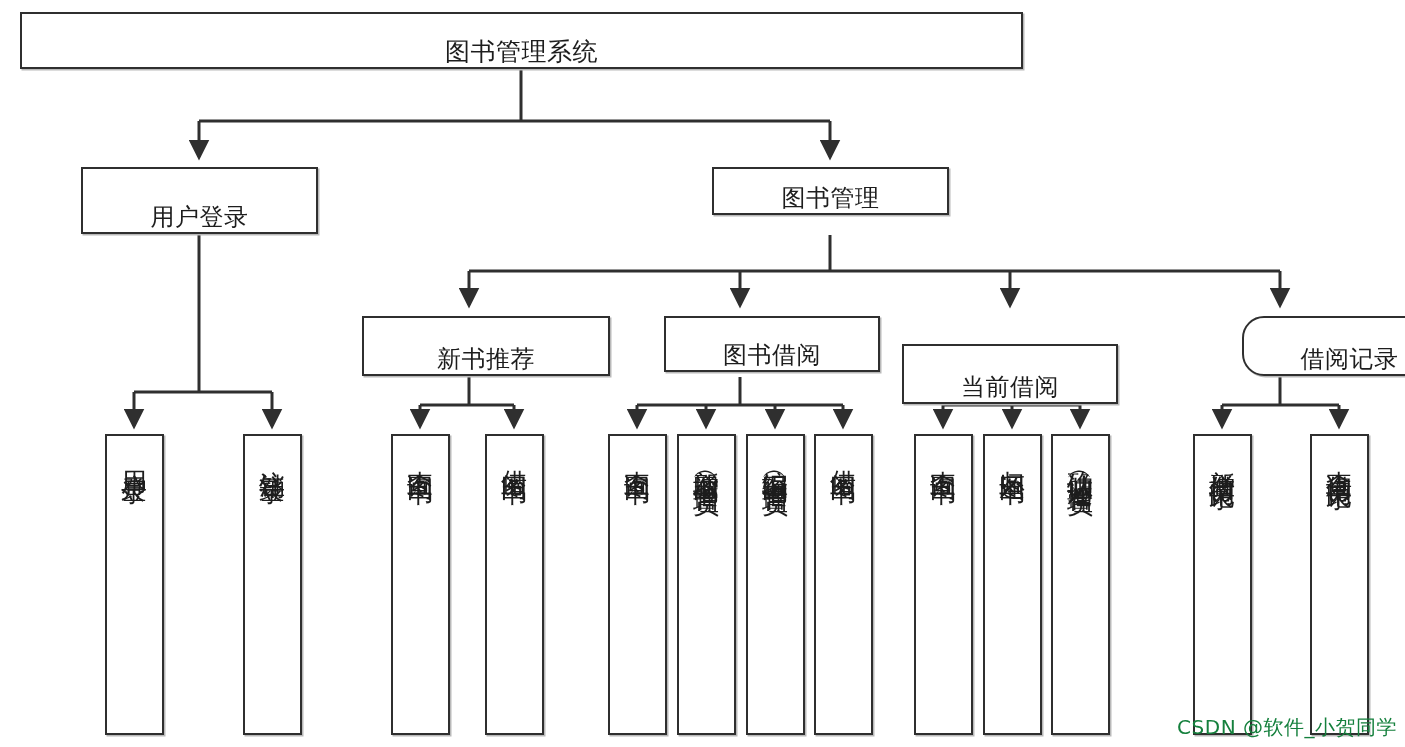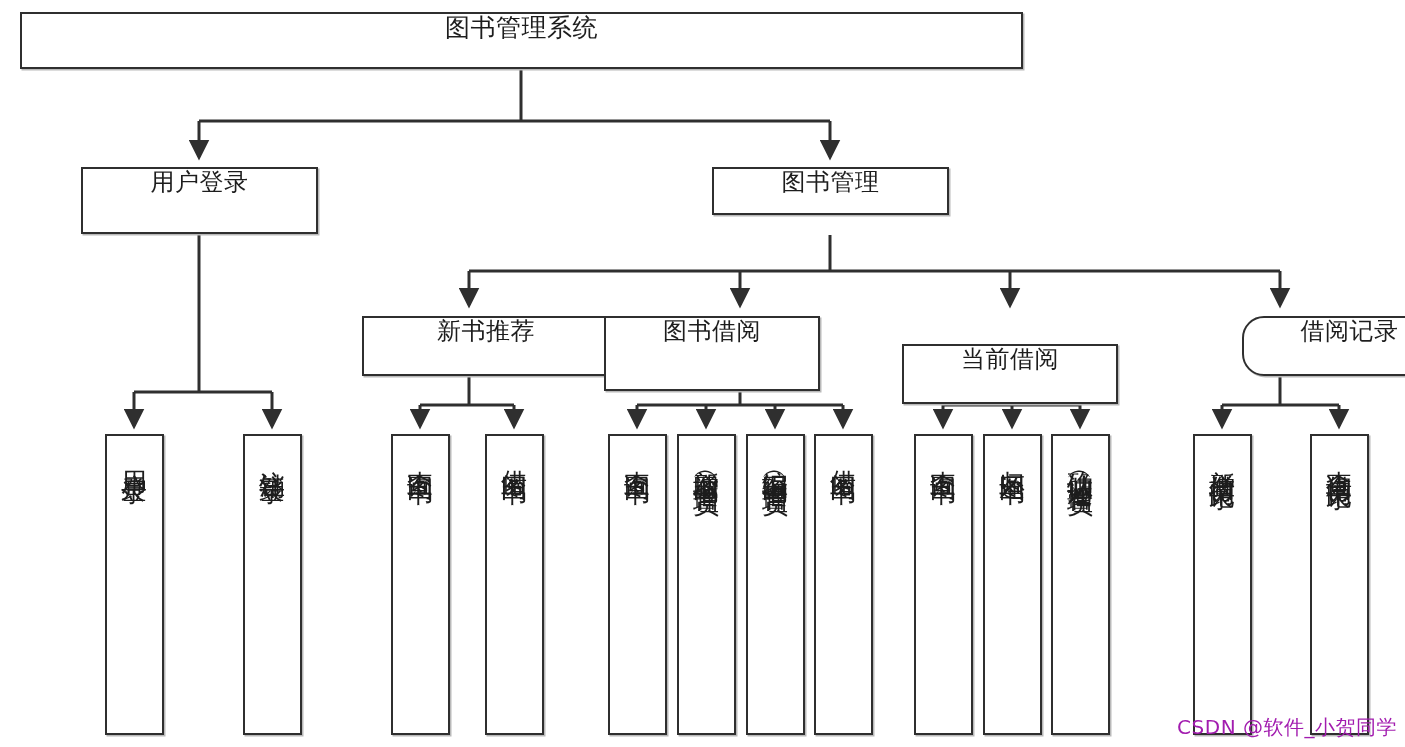--- a/index.html
+++ b/index.html
@@ -25,21 +25,21 @@
     height: 747px;
     pointer-events: none;
   }
   .node {
     position: absolute;
     box-sizing: border-box;
     background: #ffffff;
     border: 2px solid #2f2f2f;
     box-shadow: 1.5px 1.5px 0 0 #b9b9b9;
     display: flex;
-    align-items: flex-start;
+    align-items: flex-end;
     justify-content: center;
     color: #1d1d1d;
     z-index: 2;
   }
   .node-label {
     display: block;
     text-align: center;
     line-height: 1.15;
     white-space: nowrap;
   }
@@ -64,21 +64,21 @@
     font-size: 26px;
     line-height: 1.0;
     letter-spacing: 3px;
     white-space: nowrap;
   }
   .watermark {
     position: absolute;
     right: 8px;
     bottom: 6px;
     font-size: 20px;
-    color: #a21caf;
+    color: #15803d;
     letter-spacing: 0.5px;
     white-space: nowrap;
     z-index: 5;
   }
 </style>
 </head>
 <body>
 
 <div id="diagram-root">
 
@@ -139,21 +139,21 @@
   <div class="node horiz" style="left:81px; top:167px; width:237px; height:67px;">
     <span class="node-label">用户登录</span>
   </div>
   <div class="node horiz" style="left:712px; top:167px; width:237px; height:48px;">
     <span class="node-label">图书管理</span>
   </div>
 
   <div class="node horiz" style="left:362px; top:316px; width:248px; height:60px;">
     <span class="node-label">新书推荐</span>
   </div>
-  <div class="node horiz" style="left:604px; top:316px; width:216px; height:75px;">
+  <div class="node horiz" style="left:664px; top:316px; width:216px; height:56px;">
     <span class="node-label">图书借阅</span>
   </div>
   <div class="node horiz" style="left:902px; top:316px; width:216px; height:60px;margin-top:28px;">
     <span class="node-label">当前借阅</span>
   </div>
   <div class="node horiz" style="left:1242px; top:316px; width:215px; height:60px;border-radius:22px;">
     <span class="node-label">借阅记录</span>
   </div>
 
   <div class="node vert" style="left:105px; top:434px; width:59px; height:301px;">

